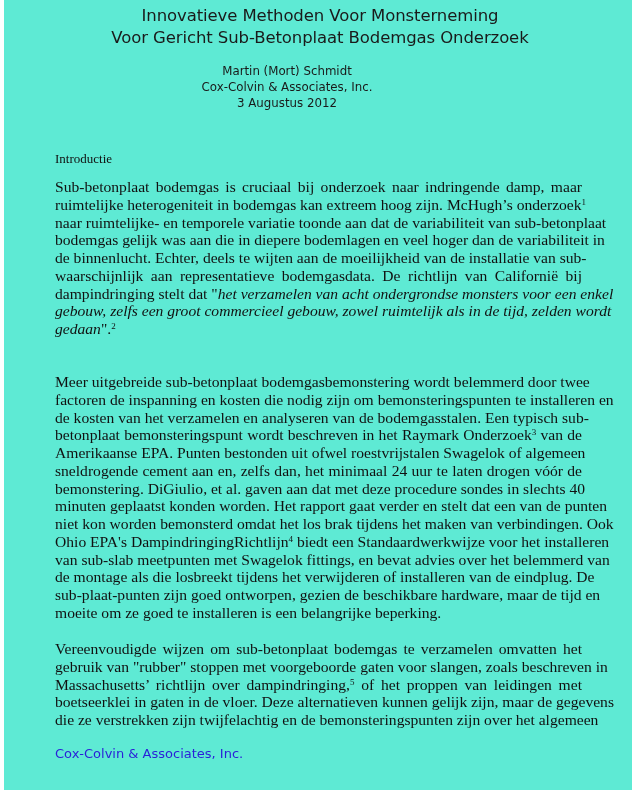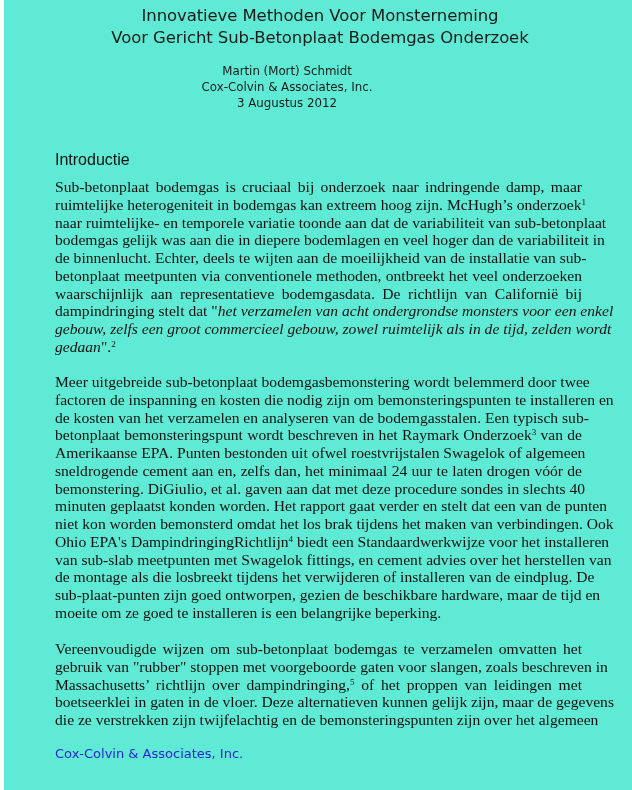--- a/index.html
+++ b/index.html
@@ -6,21 +6,21 @@
   body { width: 632px; height: 790px; position: relative; overflow: hidden; }
   .page { position: absolute; left: 4px; top: 0; width: 632px; height: 790px; background: #5eead4; }
   .title { position: absolute; left: 0; width: 632px; text-align: center;
     font-family: "DejaVu Sans", sans-serif; font-size: 16.5px; color: #1a1a1a; letter-spacing: -0.1px; }
   .title.l1 { top: 6px; }
   .title.l2 { top: 28px; }
   .meta { position: absolute; left: 0; width: 566px; text-align: center;
     font-family: "DejaVu Sans", sans-serif; font-size: 11.8px; color: #1a1a1a; }
   .meta.a { top: 64px; } .meta.b { top: 80px; } .meta.c { top: 96px; }
   .heading { position: absolute; left: 51px; top: 151px;
-    font-family: Liberation Sans, sans-serif; font-size: 16px; color: #111; }
+    font-family: Liberation Serif, serif; font-size: 13px; color: #111; }
   .para { position: absolute; left: 51px; width: 527px;
     font-family: "Liberation Serif", serif; font-size: 15.6px; color: #111; line-height: 17.75px; }
   .para .ln { display: block; white-space: nowrap; text-align: justify; text-align-last: justify; height: 17.75px; }
   .para .ln.last { text-align-last: left; }
   .para .ln i { font-style: italic; }
   .para sup { font-size: 9px; line-height: 0; vertical-align: 5px; }
   .p1 { top: 178px; }
   .p2 { top: 373px; }
   .p3 { top: 640px; }
   .footer { position: absolute; left: 51px; top: 746px;
@@ -38,38 +38,37 @@
   <div class="meta c">3 Augustus 2012</div>
 
   <div class="heading">Introductie</div>
 
   <div class="para p1">
       <span class="ln"><span>Sub-betonplaat bodemgas is cruciaal bij onderzoek naar indringende damp, maar</span></span>
       <span class="ln"><span>ruimtelijke heterogeniteit in bodemgas kan extreem hoog zijn. McHugh’s onderzoek</span><sup>1</sup></span>
       <span class="ln"><span>naar ruimtelijke- en temporele variatie toonde aan dat de variabiliteit van sub-betonplaat</span></span>
       <span class="ln"><span>bodemgas gelijk was aan die in diepere bodemlagen en veel hoger dan de variabiliteit in</span></span>
       <span class="ln"><span>de binnenlucht. Echter, deels te wijten aan de moeilijkheid van de installatie van sub-</span></span>
-      <span class="ln"><span>betonplaat meetpunten via conventionele methoden, ontbreekt het veel onderzoeken</span></span>
       <span class="ln"><span>waarschijnlijk aan representatieve bodemgasdata. De richtlijn van Californië bij</span></span>
       <span class="ln"><span>dampindringing stelt dat "</span><i>het verzamelen van acht ondergrondse monsters voor een enkel</i></span>
       <span class="ln"><i>gebouw, zelfs een groot commercieel gebouw, zowel ruimtelijk als in de tijd, zelden wordt</i></span>
       <span class="ln last"><i>gedaan</i><span>".</span><sup>2</sup></span>
     </div>
   <div class="para p2">
       <span class="ln"><span>Meer uitgebreide sub-betonplaat bodemgasbemonstering wordt belemmerd door twee</span></span>
       <span class="ln"><span>factoren de inspanning en kosten die nodig zijn om bemonsteringspunten te installeren en</span></span>
       <span class="ln"><span>de kosten van het verzamelen en analyseren van de bodemgasstalen. Een typisch sub-</span></span>
       <span class="ln"><span>betonplaat bemonsteringspunt wordt beschreven in het Raymark Onderzoek</span><sup>3</sup><span> van de</span></span>
       <span class="ln"><span>Amerikaanse EPA. Punten bestonden uit ofwel roestvrijstalen Swagelok of algemeen</span></span>
       <span class="ln"><span>sneldrogende cement aan en, zelfs dan, het minimaal 24 uur te laten drogen vóór de</span></span>
       <span class="ln"><span>bemonstering. DiGiulio, et al. gaven aan dat met deze procedure sondes in slechts 40</span></span>
       <span class="ln"><span>minuten geplaatst konden worden. Het rapport gaat verder en stelt dat een van de punten</span></span>
       <span class="ln"><span>niet kon worden bemonsterd omdat het los brak tijdens het maken van verbindingen. Ook</span></span>
       <span class="ln"><span>Ohio EPA's DampindringingRichtlijn</span><sup>4</sup><span> biedt een Standaardwerkwijze voor het installeren</span></span>
-      <span class="ln"><span>van sub-slab meetpunten met Swagelok fittings, en cement advies over het herstellen van</span></span>
+      <span class="ln"><span>van sub-slab meetpunten met Swagelok fittings, en bevat advies over het belemmerd van</span></span>
       <span class="ln"><span>de montage als die losbreekt tijdens het verwijderen of installeren van de eindplug. De</span></span>
       <span class="ln"><span>sub-plaat-punten zijn goed ontworpen, gezien de beschikbare hardware, maar de tijd en</span></span>
       <span class="ln last"><span>moeite om ze goed te installeren is een belangrijke beperking.</span></span>
     </div>
   <div class="para p3">
       <span class="ln"><span>Vereenvoudigde wijzen om sub-betonplaat bodemgas te verzamelen omvatten het</span></span>
       <span class="ln"><span>gebruik van "rubber" stoppen met voorgeboorde gaten voor slangen, zoals beschreven in</span></span>
       <span class="ln"><span>Massachusetts’ richtlijn over dampindringing,</span><sup>5</sup><span> of het proppen van leidingen met</span></span>
       <span class="ln"><span>boetseerklei in gaten in de vloer. Deze alternatieven kunnen gelijk zijn, maar de gegevens</span></span>
       <span class="ln last"><span>die ze verstrekken zijn twijfelachtig en de bemonsteringspunten zijn over het algemeen</span></span>

